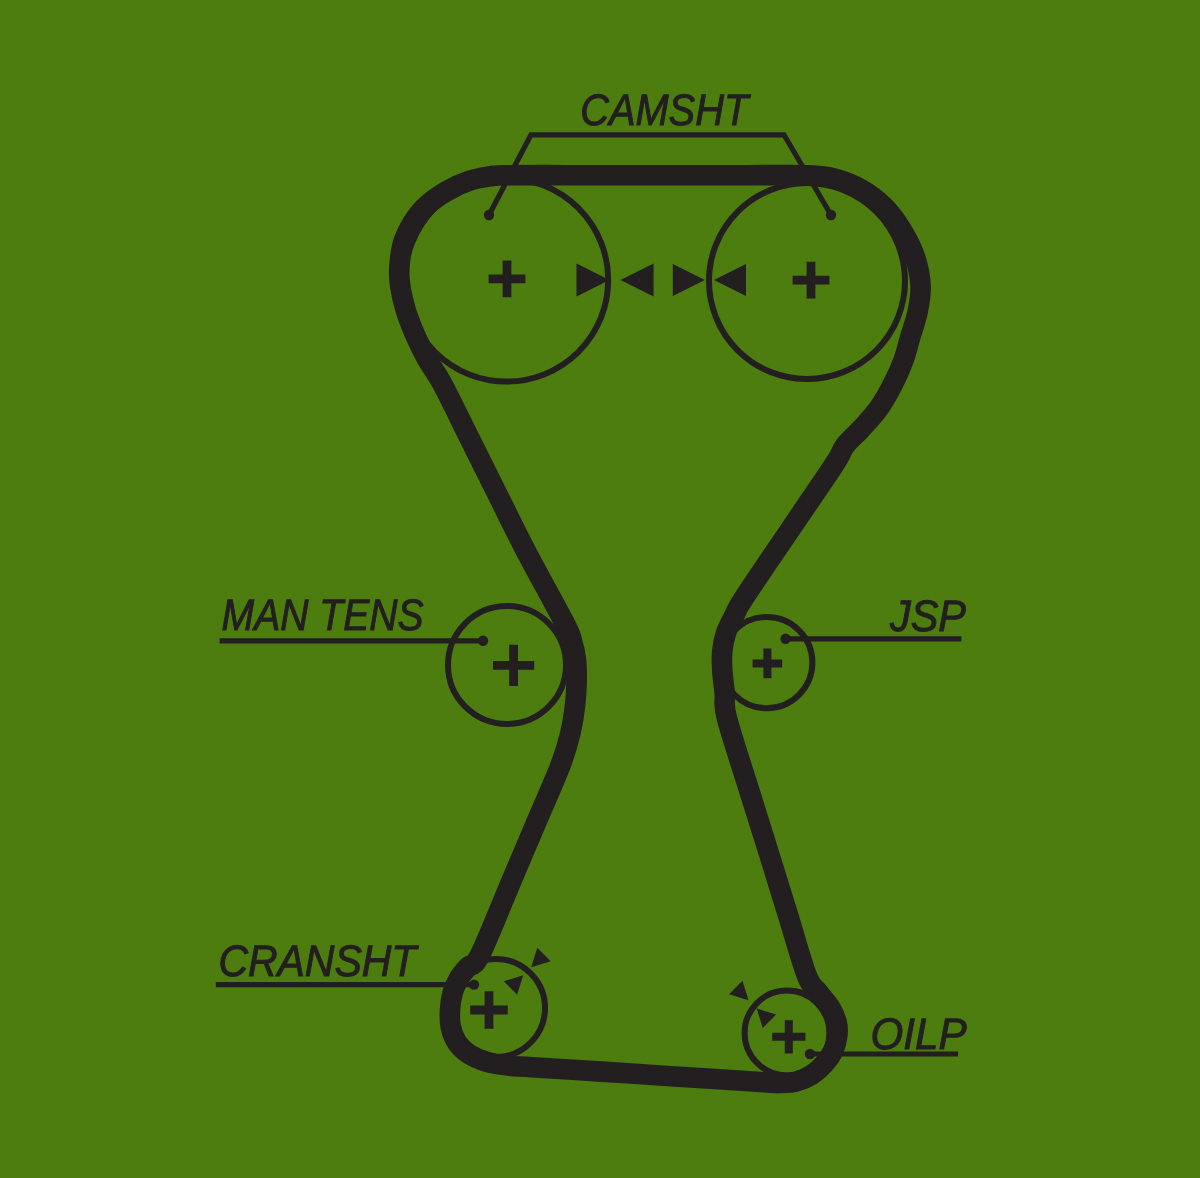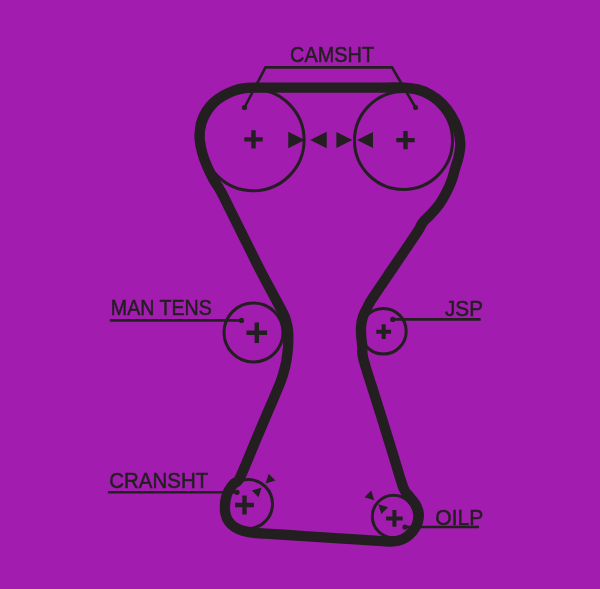--- a/index.html
+++ b/index.html
@@ -4,22 +4,23 @@
 <style>
   html, body {
     margin: 0;
     padding: 0;
     background: #ffffff;
   }
   #stage {
     position: relative;
     width: 600px;
     height: 589px;
-    background: #a21caf;
+    background: #4d7c0f;
     overflow: hidden;
+    font-style: italic;
   }
   svg text {
     font-family: "Liberation Sans", sans-serif;
     font-size: 22px;
     fill: #231f20;
     stroke: #231f20;
     stroke-width: 0.5px;
   }
 </style>
 </head>

